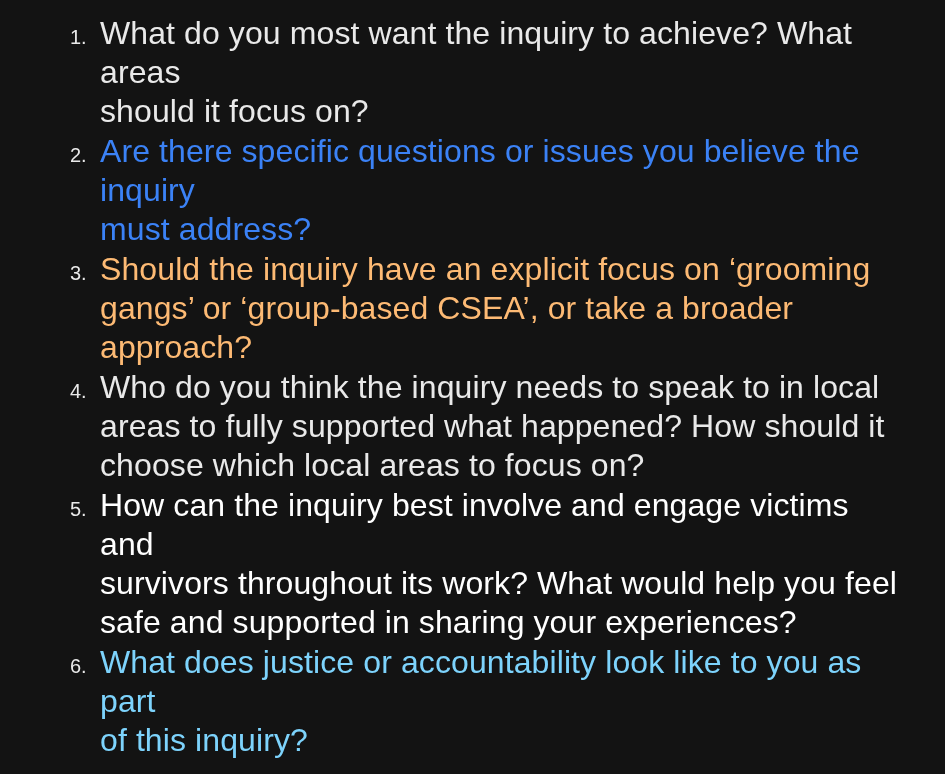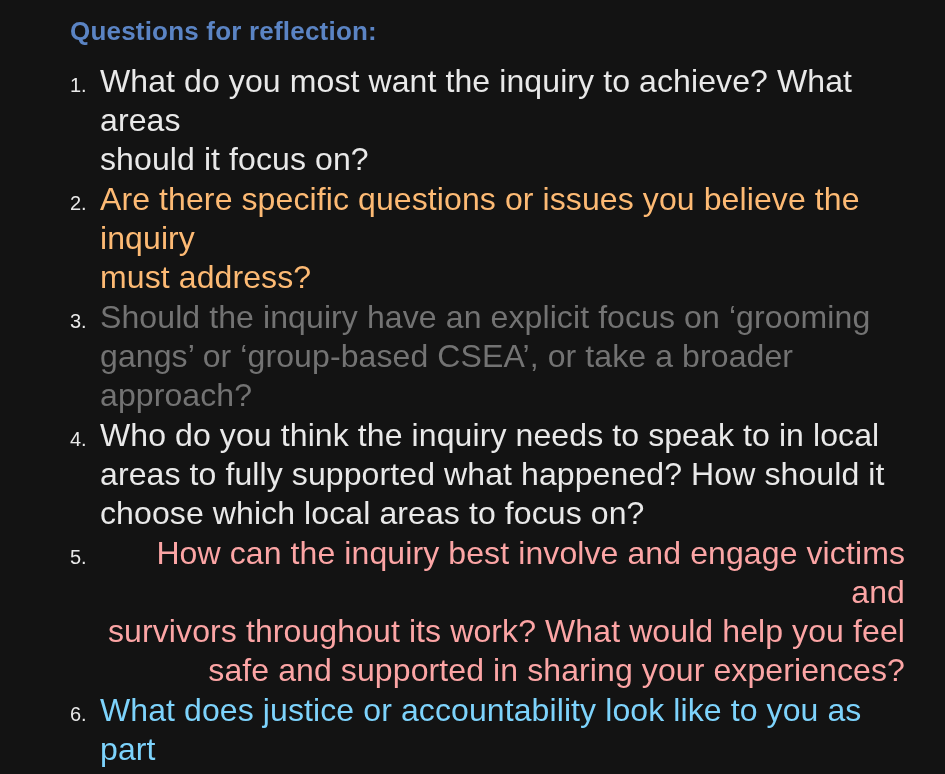--- a/index.html
+++ b/index.html
@@ -42,47 +42,46 @@
     font-size: 32px;
     line-height: 39px;
     white-space: pre-line;
     letter-spacing: 0.1px;
   }
 </style>
 </head>
 <body style="background: rgb(19, 19, 19);">
 
 <div class="page">
-  <h2 class="heading" style="color: rgb(91, 132, 196);">Questions for reflection:</h2>
 
   <div class="question-list">
     <div class="question-item">
       <span class="question-number" style="color: rgb(233, 233, 233);">1.</span>
       <div class="question-text" style="color: rgb(233, 233, 233);">What do you most want the inquiry to achieve? What areas
 should it focus on?</div>
     </div>
     <div class="question-item">
       <span class="question-number" style="color: rgb(233, 233, 233);">2.</span>
-      <div class="question-text" style="color: #fdba74;">Are there specific questions or issues you believe the inquiry
+      <div class="question-text" style="color: #3b82f6;">Are there specific questions or issues you believe the inquiry
 must address?</div>
     </div>
     <div class="question-item">
       <span class="question-number" style="color: rgb(233, 233, 233);">3.</span>
-      <div class="question-text" style="color: #737373;">Should the inquiry have an explicit focus on ‘grooming
+      <div class="question-text" style="color: #fdba74;">Should the inquiry have an explicit focus on ‘grooming
 gangs’ or ‘group-based CSEA’, or take a broader approach?</div>
     </div>
     <div class="question-item">
       <span class="question-number" style="color: rgb(233, 233, 233);">4.</span>
       <div class="question-text" style="color: rgb(233, 233, 233);">Who do you think the inquiry needs to speak to in local
 areas to fully supported what happened? How should it
 choose which local areas to focus on?</div>
     </div>
     <div class="question-item">
       <span class="question-number" style="color: rgb(233, 233, 233);">5.</span>
-      <div class="question-text" style="color: #fca5a5; text-align: right;">How can the inquiry best involve and engage victims and
+      <div class="question-text" style="color: #ffffff;">How can the inquiry best involve and engage victims and
 survivors throughout its work? What would help you feel
 safe and supported in sharing your experiences?</div>
     </div>
     <div class="question-item">
       <span class="question-number" style="color: rgb(233, 233, 233);">6.</span>
       <div class="question-text" style="color: #7dd3fc;">What does justice or accountability look like to you as part
 of this inquiry?</div>
     </div>
   </div>
 </div>

